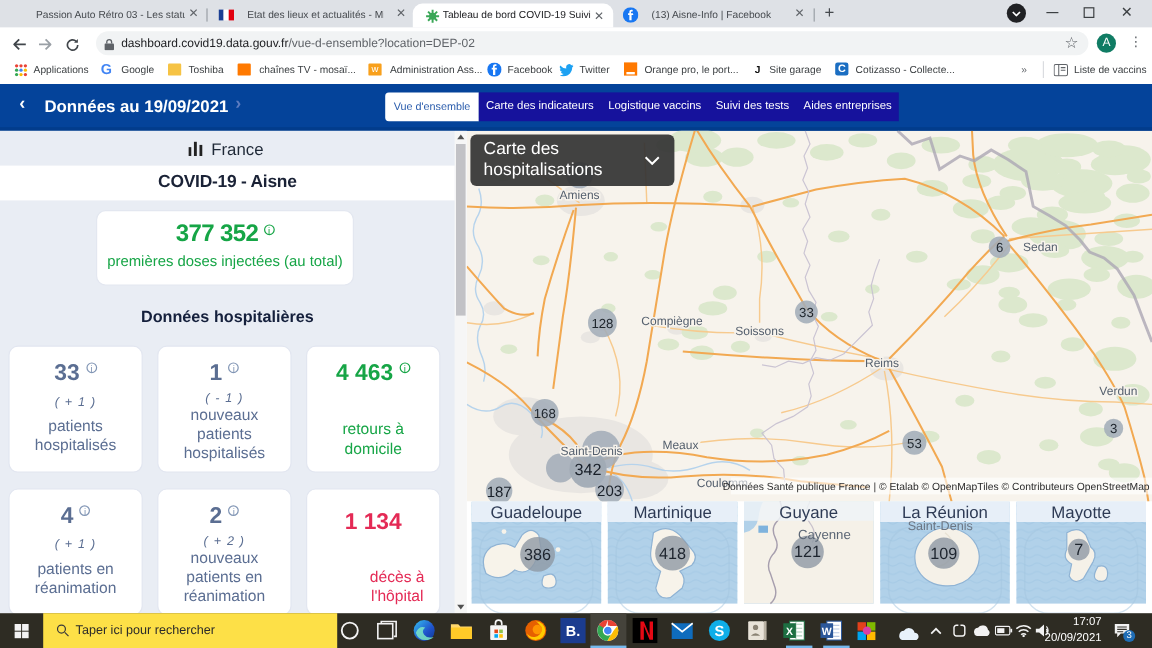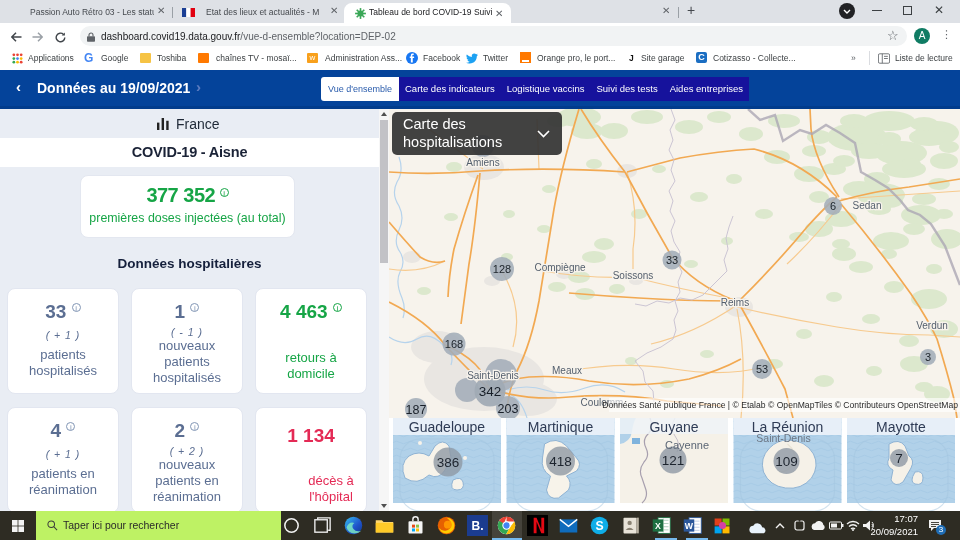--- a/index.html
+++ b/index.html
@@ -39,21 +39,21 @@
 .clab { font-size:13px; line-height:16px; margin-top:6px; }
 .green { color:#16a546; }
 .red { color:#e42a55; }
 .info { font-size:8px; border:1px solid #8296b5; border-radius:50%; width:9px; height:9px; display:inline-block; line-height:9px; vertical-align:super; font-weight:normal; font-style:normal; text-align:center; color:#8296b5; }
 
 #sbar { position:absolute; left:379px; top:109px; width:10px; height:402px; background:#f6f6f6; }
 #sthumb { position:absolute; left:1px; top:11px; width:8px; height:143px; background:#c2c2c6; }
 
 
 #taskbar { position:absolute; left:0; top:511px; width:960px; height:29px; background:#2e2c23; }
-#searchbox { position:absolute; left:36px; top:0; width:245px; height:29px; background:#bef264; border:none; font-size:10.5px; color:#2a2a2a; line-height:29px; }
+#searchbox { position:absolute; left:36px; top:0; width:245px; height:29px; background:#fde047; border:none; font-size:10.5px; color:#2a2a2a; line-height:29px; }
 .ticon { position:absolute; top:4px; width:21px; height:21px; }
 .tray { color:#fff; }
 </style>
 </head>
 <body>
 <div id="page">
 
   <div id="tabstrip">
     <div class="tab" style="left:30px; width:124px;">
         <span style="position:absolute;left:0;top:3px;">Passion Auto Rétro 03 - Les statu</span>
@@ -74,20 +74,27 @@
           <g fill="none" stroke="#3aa757" stroke-width="3">
             <circle cx="12" cy="12" r="4" fill="#3aa757"></circle>
             <line x1="12" y1="2" x2="12" y2="22"></line>
             <line x1="2" y1="12" x2="22" y2="12"></line>
             <line x1="5" y1="5" x2="19" y2="19"></line>
             <line x1="19" y1="5" x2="5" y2="19"></line>
           </g>
         </svg>
       <span style="position:absolute;left:25px;top:4px;width:123px;overflow:hidden;font-size:8.5px;color:#202124;white-space:nowrap;">Tableau de bord COVID-19 Suivi</span>
       <span style="position:absolute;left:151px;top:5px;font-size:10px;color:#5f6368;">✕</span>
+    </div>
+    <div class="tab" style="left:519px; width:146px;">
+      <svg width="13" height="13" style="position:absolute;top:2px;" viewBox="0 0 24 24">
+          <circle cx="12" cy="12" r="12" fill="#1877f2"></circle>
+          <path d="M16.5 12h-3v9h-3.8v-9H7.5V8.8h2.2V6.6c0-2.3 1.4-3.6 3.5-3.6 1 0 1.9.1 2.2.1v2.9h-1.6c-1 0-1.3.5-1.3 1.2v1.6h3.3z" fill="#fff" transform="scale(0.9) translate(1.5,1.5)"></path>
+        </svg>
+      <span class="ttxt">(13) Aisne-Info | Facebook</span>
     </div>
     <div class="tabx" style="left:662px;">✕</div>
     <div class="tsep" style="left:678px;"></div>
     <div style="position:absolute;left:687px;top:2px;font-size:14px;color:#45494e;">+</div>
 
     <div style="position:absolute;left:839px;top:3px;width:16px;height:16px;border-radius:50%;background:#202124;"></div>
     <svg width="8" height="5" style="position:absolute;left:843px;top:9px;" viewBox="0 0 8 5">
         <path d="M1 1l3 3 3-3" stroke="#fff" stroke-width="1.4" fill="none"></path>
       </svg>
     <div style="position:absolute;left:872px;top:10px;width:10px;height:1.2px;background:#3c4043;"></div>
@@ -155,21 +162,21 @@
     <div style="position:absolute;left:696px;top:5px;width:11px;height:11px;background:#1b6ec2;border-radius:2px;color:#fff;font-size:9px;font-weight:bold;text-align:center;line-height:11px;">C</div>
     <span class="bk" style="left:713px;">Cotizasso - Collecte...</span>
     <span class="bk" style="left:851px;color:#5f6368;">»</span>
     <div style="position:absolute;left:869px;top:4px;width:1px;height:14px;background:#dadce0;"></div>
     <svg width="12" height="11" style="position:absolute;left:878px;top:6px;" viewBox="0 0 14 12">
         <rect x="0.5" y="0.5" width="13" height="11" rx="1.5" fill="none" stroke="#5f6368"></rect>
         <line x1="5" y1="0.5" x2="5" y2="11.5" stroke="#5f6368"></line>
         <line x1="7" y1="3.5" x2="11.5" y2="3.5" stroke="#5f6368"></line>
         <line x1="7" y1="6" x2="11.5" y2="6" stroke="#5f6368"></line>
       </svg>
-    <span class="bk" style="left:895px;">Liste de lecture</span>
+    <span class="bk" style="left:895px;">Liste de vaccins</span>
   </div>
 
   <div id="hdr">
     <span class="hchev" style="left:16px;color:#fff;">‹</span>
     <div id="hdrtitle">Données au 19/09/2021</div>
     <span class="hchev" style="left:196px;color:#5d7cc0;">›</span>
     <div id="vuebtn">Vue d'ensemble</div>
     <div id="navwrap">
       <div class="nitem">Carte des indicateurs</div>
       <div class="nitem">Logistique vaccins</div>

